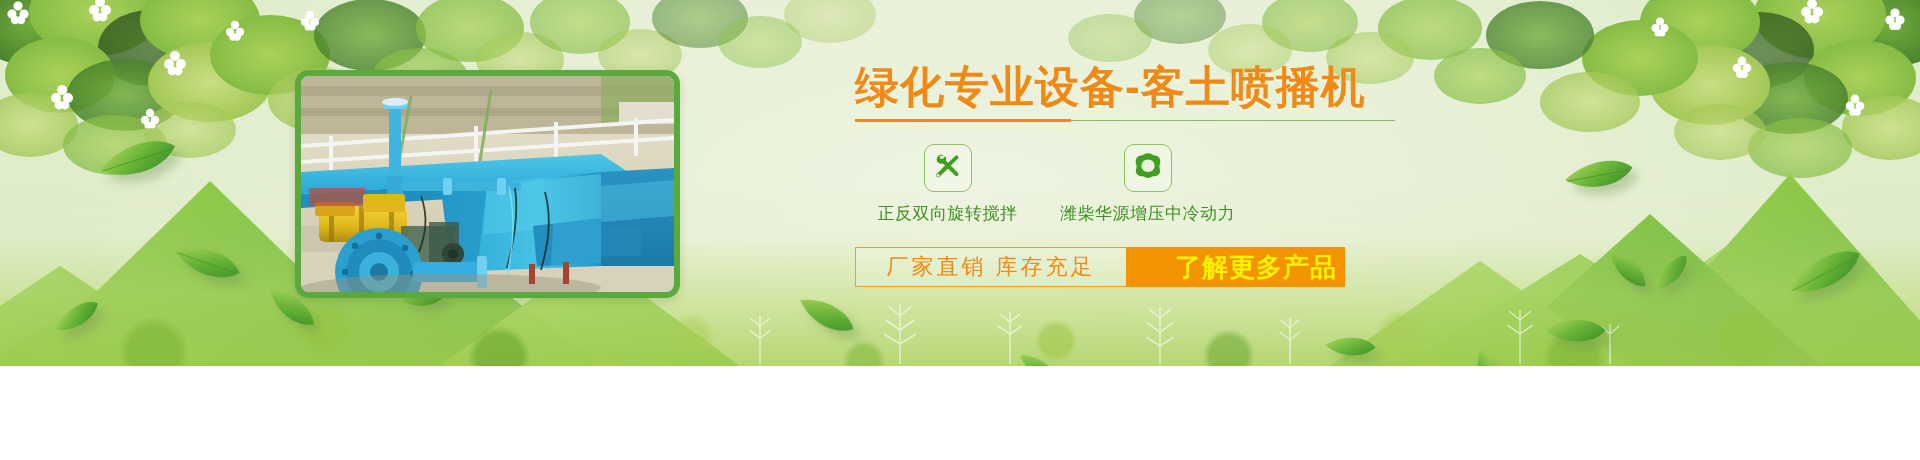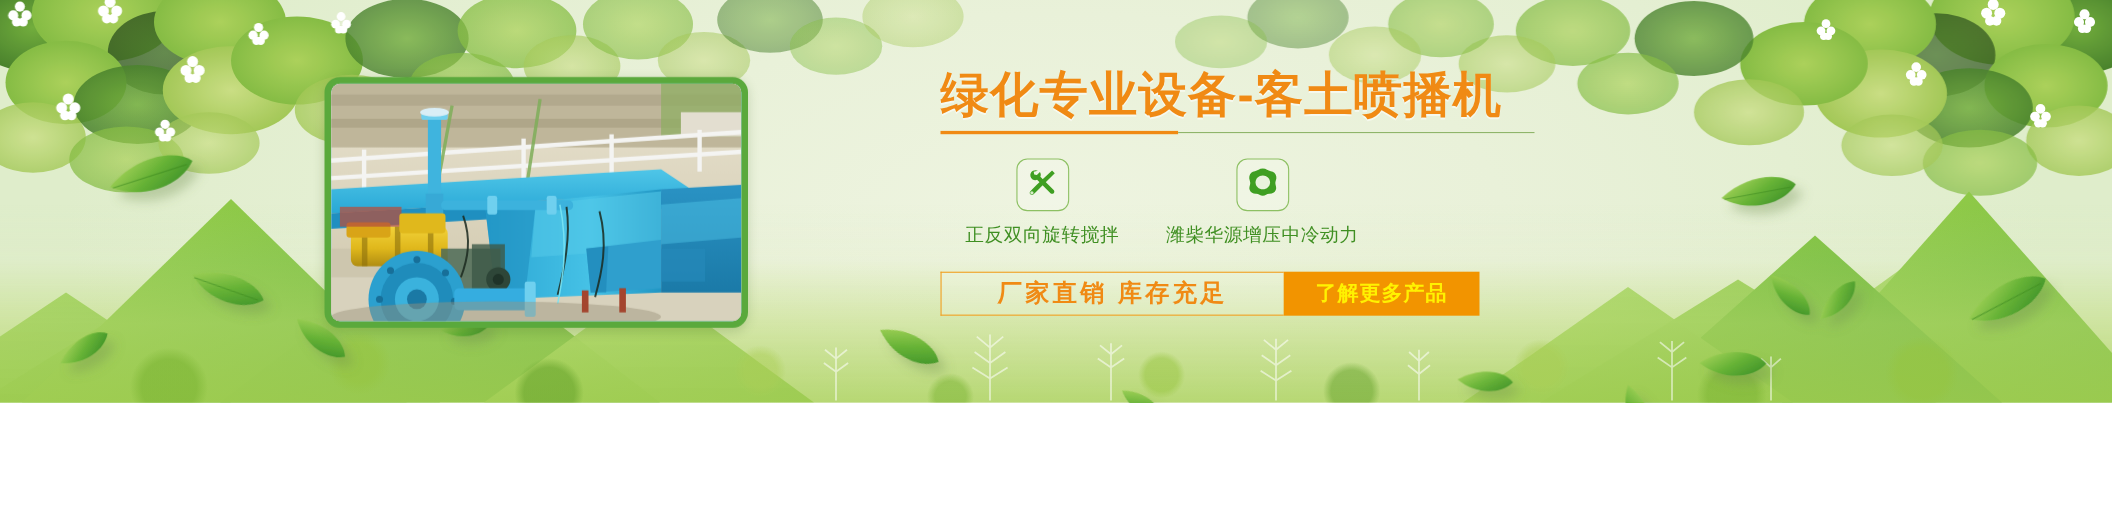--- a/index.html
+++ b/index.html
@@ -68,28 +68,29 @@
     width:46px;height:46px;border:1.5px solid #8dc063;border-radius:10px;
     display:flex;align-items:center;justify-content:center;background:rgba(255,255,255,.22);
   }
   .flabel{margin-top:10px;font-size:17px;color:#3f8f22;letter-spacing:.5px;white-space:nowrap;}
 
   
   #cta{display:flex;margin-top:22px;width:490px;height:40px;}
   #cta-left{
     flex:1;border:1.5px solid #f0a020;border-right:none;box-sizing:border-box;
     display:flex;align-items:center;justify-content:center;
-    color:#f08a14;font-size:22px;font-weight:700;letter-spacing:3px;
+    color:#f08a14;font-size:22px;font-weight:400;letter-spacing:3px;
     background:rgba(255,255,255,.18);
   }
   #cta-right{
     width:178px;background:#f29400;
     display:flex;align-items:center;justify-content:center;
-    color:#fff200;font-size:19px;font-weight:700;letter-spacing:1px;
+    color:#fff200;font-size:26px;font-weight:700;letter-spacing:1px;
     cursor:pointer;
+    padding-left:41px;
   }
 </style>
 </head>
 <body>
 
 <div id="banner">
 
   <div class="layer">
     <svg width="1920" height="215" style="position:absolute;top:0;left:0;">
       <defs>

